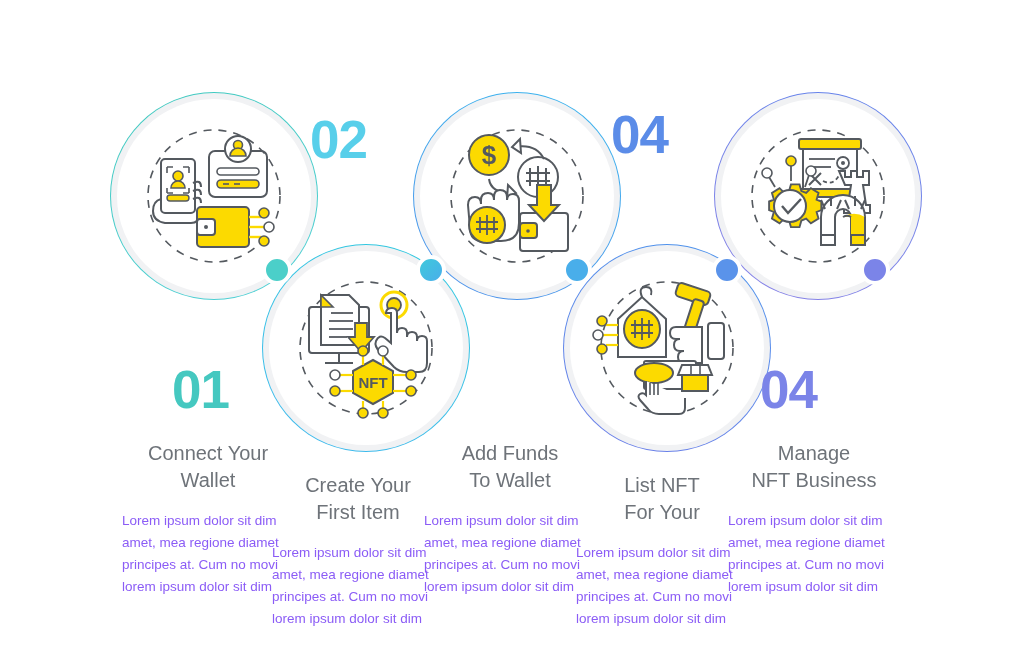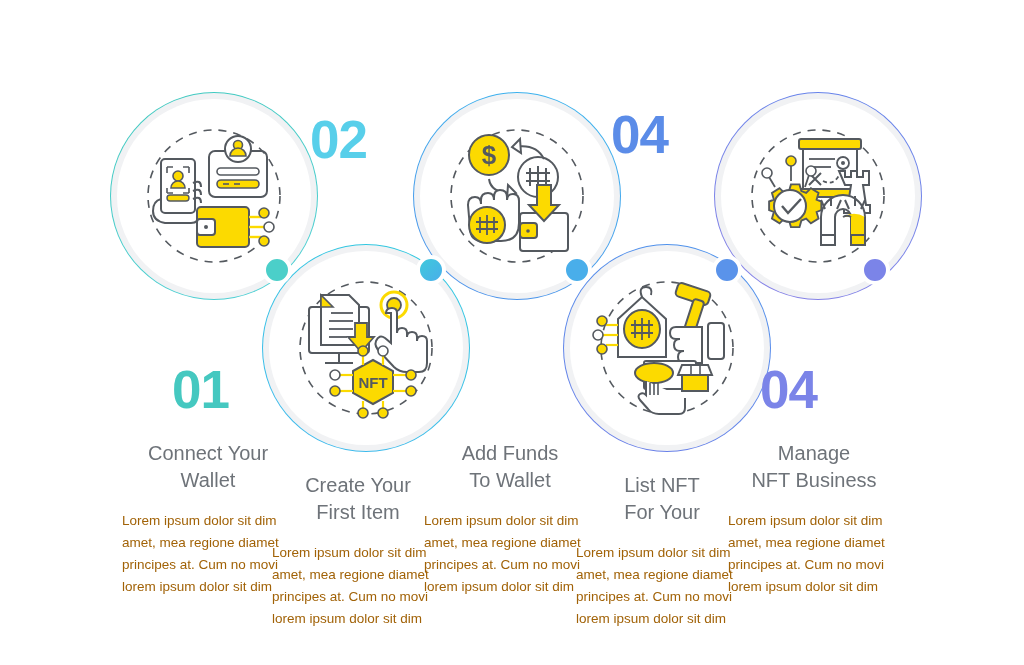--- a/index.html
+++ b/index.html
@@ -42,21 +42,21 @@
   }
 
   
   .block{position:absolute;}
   .block .title{
     font-size:20px;color:#6e7379;line-height:1.35;
     text-align:center;font-weight:normal;
     margin:0 0 16px 0;
   }
   .block .body{
-    font-size:13.5px;color:#a16207;line-height:1.62;
+    font-size:13.5px;color:#8b5cf6;line-height:1.62;
     text-align:left;margin:0;
   }
 </style>
 </head>
 <body>
 
 <div id="stage">
 
   <div class="ring" style="left:110px;top:92px;width:208px;height:208px;background:linear-gradient(160deg,#3FC9BE,#4FD0D6);">
     <div class="halo"></div>

